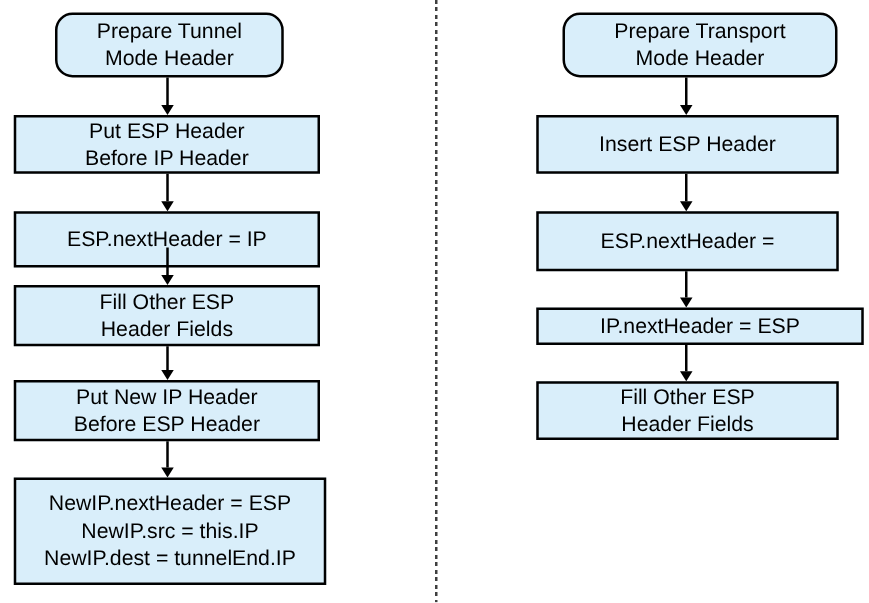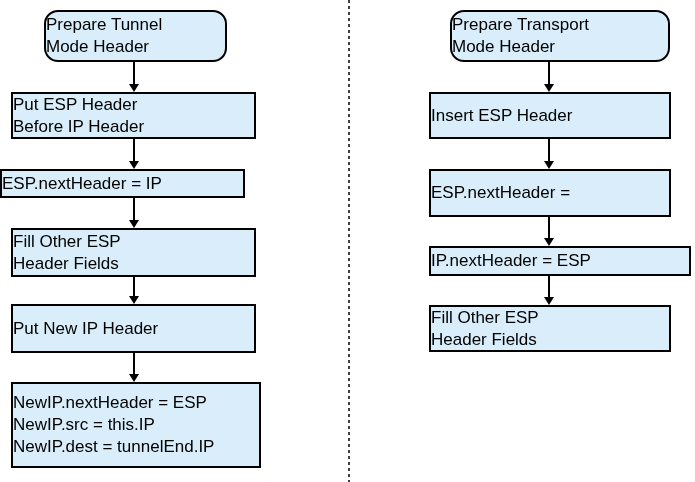--- a/index.html
+++ b/index.html
@@ -11,21 +11,21 @@
     font-family:"Liberation Sans", sans-serif;
     color:#000;
   }
   .node{
     position:absolute;
     box-sizing:border-box;
     background:var(--box-fill,#d9eefa);
     border:2px solid var(--box-border,#000000);
     display:flex;
     flex-direction:column;
-    align-items:flex-start;
+    align-items:center;
     justify-content:center;
     text-align:center;
     font-size:17px;
     line-height:22px;
   }
   .node.terminal{border-radius:14px;}
   .node .line{white-space:nowrap;}
   .arrow{
     position:absolute;
     width:10px;
@@ -70,41 +70,42 @@
   <div class="node" style="left:11px;top:92px;width:245px;height:47px">
     <div class="line">Put ESP Header</div>
     <div class="line">Before IP Header</div>
   </div>
 
   <div class="arrow" style="left:129px;top:139px;height:30px">
     <div class="shaft"></div>
     <div class="head"></div>
   </div>
 
-  <div class="node" style="left:0;top:169px;width:245px;height:29px">
+  <div class="node" style="left:11px;top:169px;width:245px;height:45px">
     <div class="line">ESP.nextHeader = IP</div>
   </div>
 
   <div class="arrow" style="left:129px;top:198px;height:30px">
     <div class="shaft"></div>
     <div class="head"></div>
   </div>
 
   <div class="node" style="left:11px;top:228px;width:245px;height:49px">
     <div class="line">Fill Other ESP</div>
     <div class="line">Header Fields</div>
   </div>
 
   <div class="arrow" style="left:129px;top:277px;height:27px">
     <div class="shaft"></div>
     <div class="head"></div>
   </div>
 
   <div class="node" style="left:11px;top:304px;width:245px;height:49px">
     <div class="line">Put New IP Header</div>
+    <div class="line">Before ESP Header</div>
   </div>
 
   <div class="arrow" style="left:129px;top:353px;height:29px">
     <div class="shaft"></div>
     <div class="head"></div>
   </div>
 
   <div class="node" style="left:11px;top:382px;width:250px;height:86px">
     <div class="line">NewIP.nextHeader = ESP</div>
     <div class="line">NewIP.src = this.IP</div>

